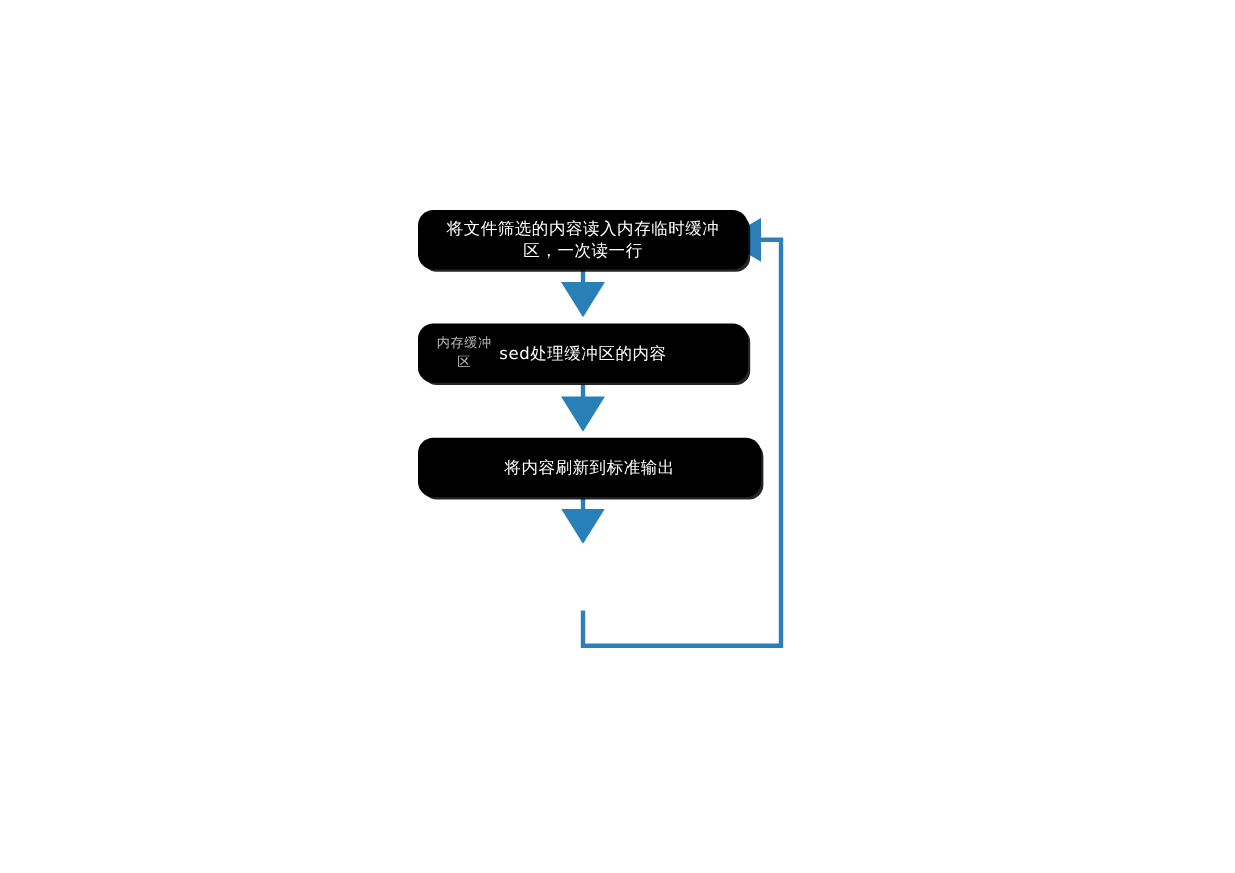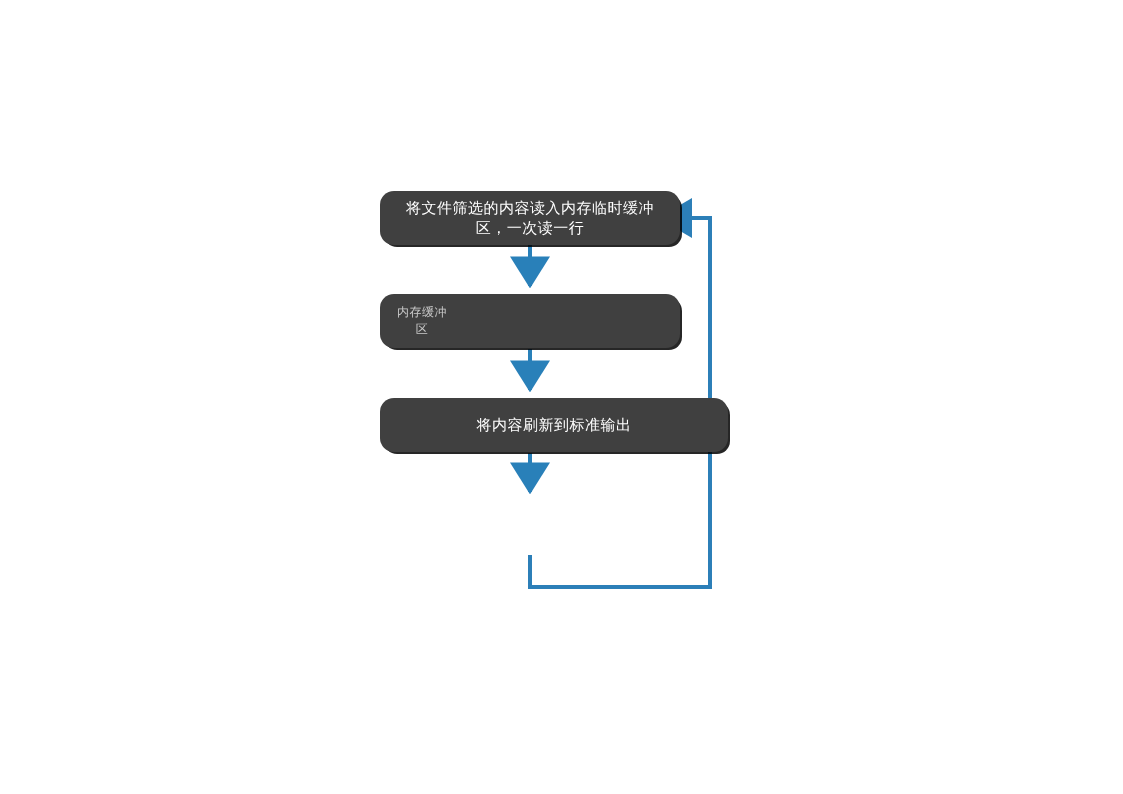--- a/index.html
+++ b/index.html
@@ -28,21 +28,21 @@
     top: 0;
     width: 1123px;
     height: 794px;
   }
 
   
   .node {
     position: absolute;
     box-sizing: border-box;
     border-radius: 14px;
-    background: #404040;
+    background: #000000;
     color: #ffffff;
     display: flex;
     align-items: center;
     justify-content: center;
     text-align: center;
     line-height: 1.35;
     font-size: 15px;
     letter-spacing: 0.5px;
     box-shadow: 3px 3px 0 -1px rgba(0,0,0,0.85);
     z-index: 5;
@@ -100,20 +100,21 @@
     </g>
   </svg>
 
   <div class="node" style="left:380px; top:191px; width:300px; height:54px;">
     <span class="node-text">将文件筛选的内容读入内存临时缓冲
 区，一次读一行</span>
   </div>
 
   <div class="node" style="left:380px; top:294px; width:300px; height:54px;">
     <span class="node-sublabel">内存缓冲区</span>
+    <span class="node-text">sed处理缓冲区的内容</span>
   </div>
 
-  <div class="node" style="left:380px; top:398px; width:348px; height:54px;">
+  <div class="node" style="left:380px; top:398px; width:312px; height:54px;">
     <span class="node-text">将内容刷新到标准输出</span>
   </div>
 
 
 </div>
 
 </body></html>

